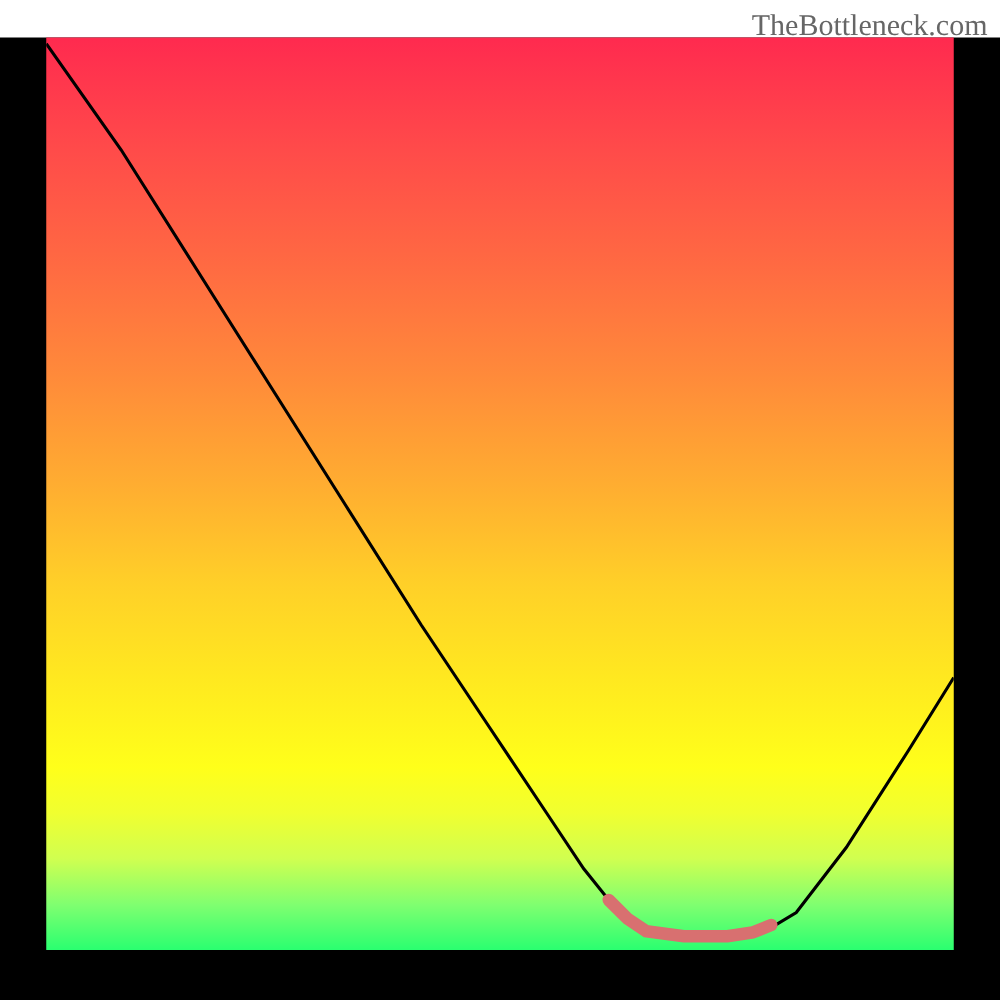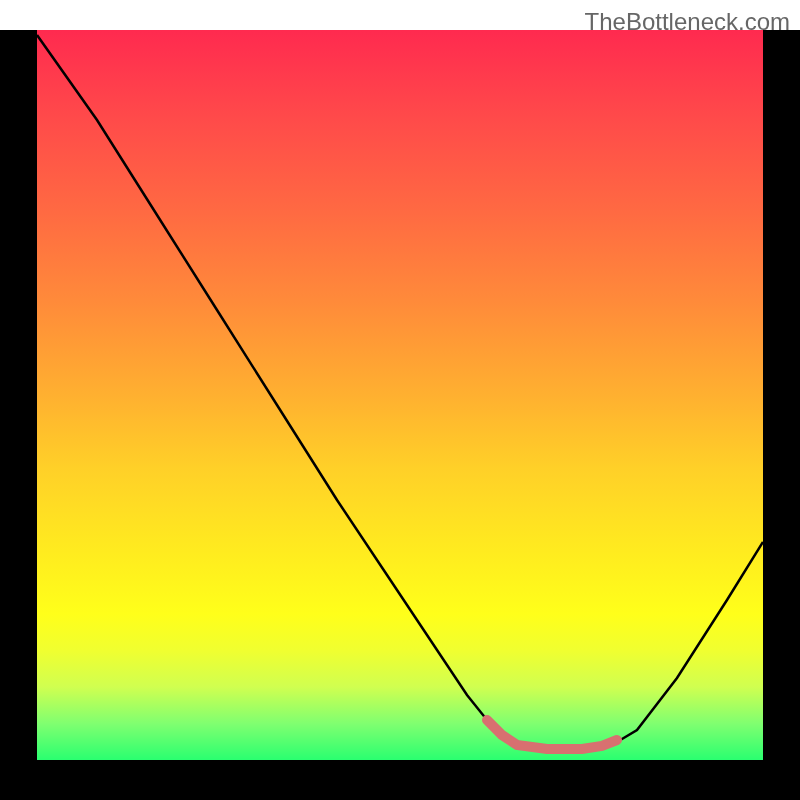--- a/index.html
+++ b/index.html
@@ -12,21 +12,21 @@
   .container {
     width: 800px;
     height: 800px;
     position: relative;
   }
   .watermark {
     position: absolute;
     top: 8px;
     right: 10px;
     color: #666;
-    font-family: Liberation Sans, sans-serif;
+    font-family: Liberation Serif, serif;
     font-size: 24px;
     font-weight: 400;
     z-index: 5;
   }
   .frame {
     position: absolute;
     top: 30px;
     left: 0;
     width: 800px;
     height: 770px;

